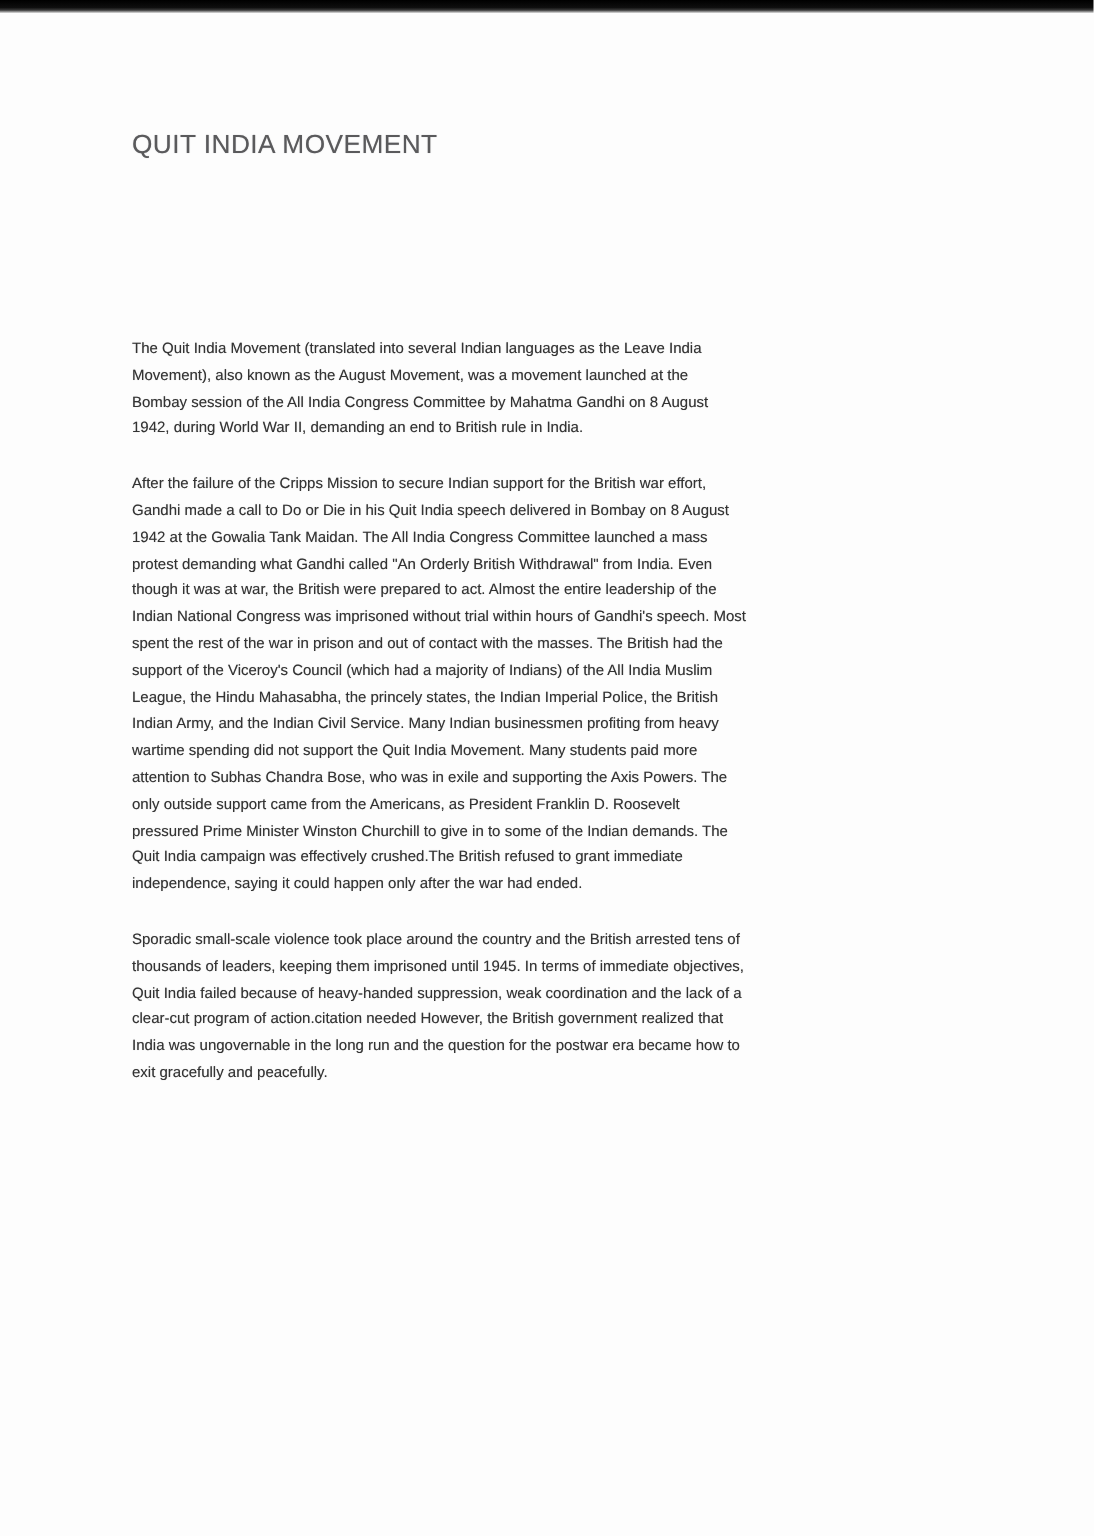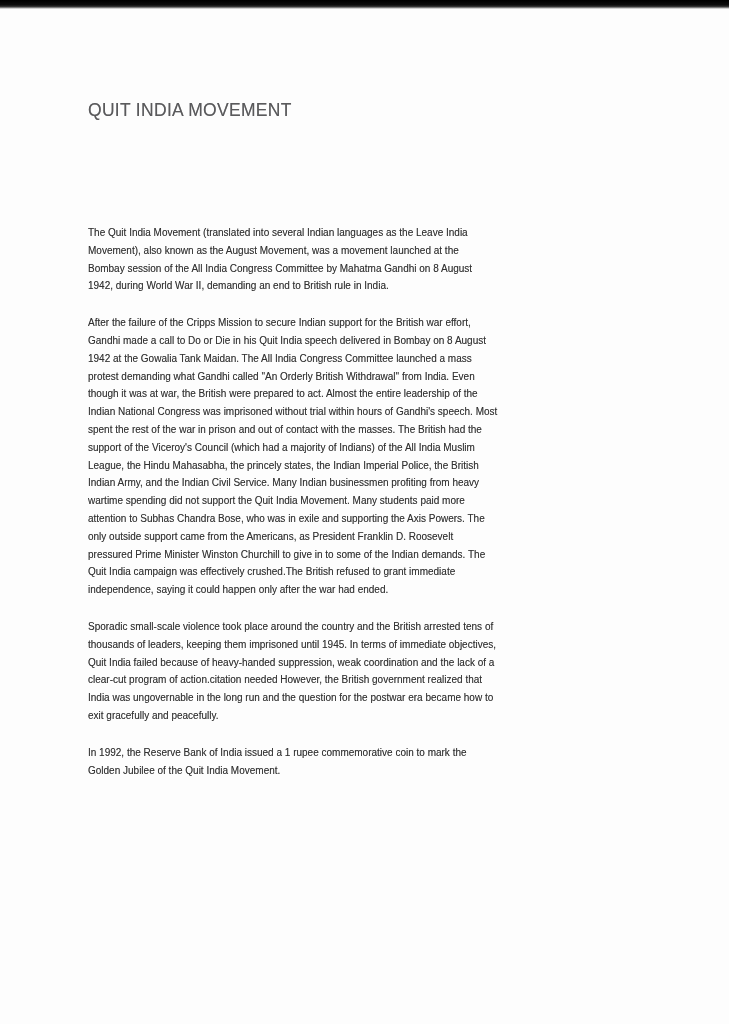--- a/index.html
+++ b/index.html
@@ -17,21 +17,21 @@
   .top-bar {
     position: absolute;
     top: 0; left: 0;
     width: 729px;
     height: 9px;
     background: linear-gradient(to bottom, #000000 0%, #0e0e0e 55%, #3a3a3a 75%, #fdfdfd 100%);
   }
   .title {
     position: absolute;
     left: 88px;
-    top: 100px;
+    top: 86px;
     margin: 0;
     font-size: 17.5px;
     font-weight: 400;
     letter-spacing: 0.3px;
     color: #5a5a5c;
     text-shadow: 0 0 0.6px rgba(90,90,92,0.55);
   }
   .content {
     position: absolute;
     left: 88px;
@@ -73,16 +73,14 @@
 only outside support came from the Americans, as President Franklin D. Roosevelt
 pressured Prime Minister Winston Churchill to give in to some of the Indian demands. The
 Quit India campaign was effectively crushed.The British refused to grant immediate
 independence, saying it could happen only after the war had ended.</p>
     <p class="para">Sporadic small-scale violence took place around the country and the British arrested tens of
 thousands of leaders, keeping them imprisoned until 1945. In terms of immediate objectives,
 Quit India failed because of heavy-handed suppression, weak coordination and the lack of a
 clear-cut program of action.citation needed However, the British government realized that
 India was ungovernable in the long run and the question for the postwar era became how to
 exit gracefully and peacefully.</p>
-    <p class="para">In 1992, the Reserve Bank of India issued a 1 rupee commemorative coin to mark the
-Golden Jubilee of the Quit India Movement.</p>
   </div>
 </div>
 
 </body></html>

